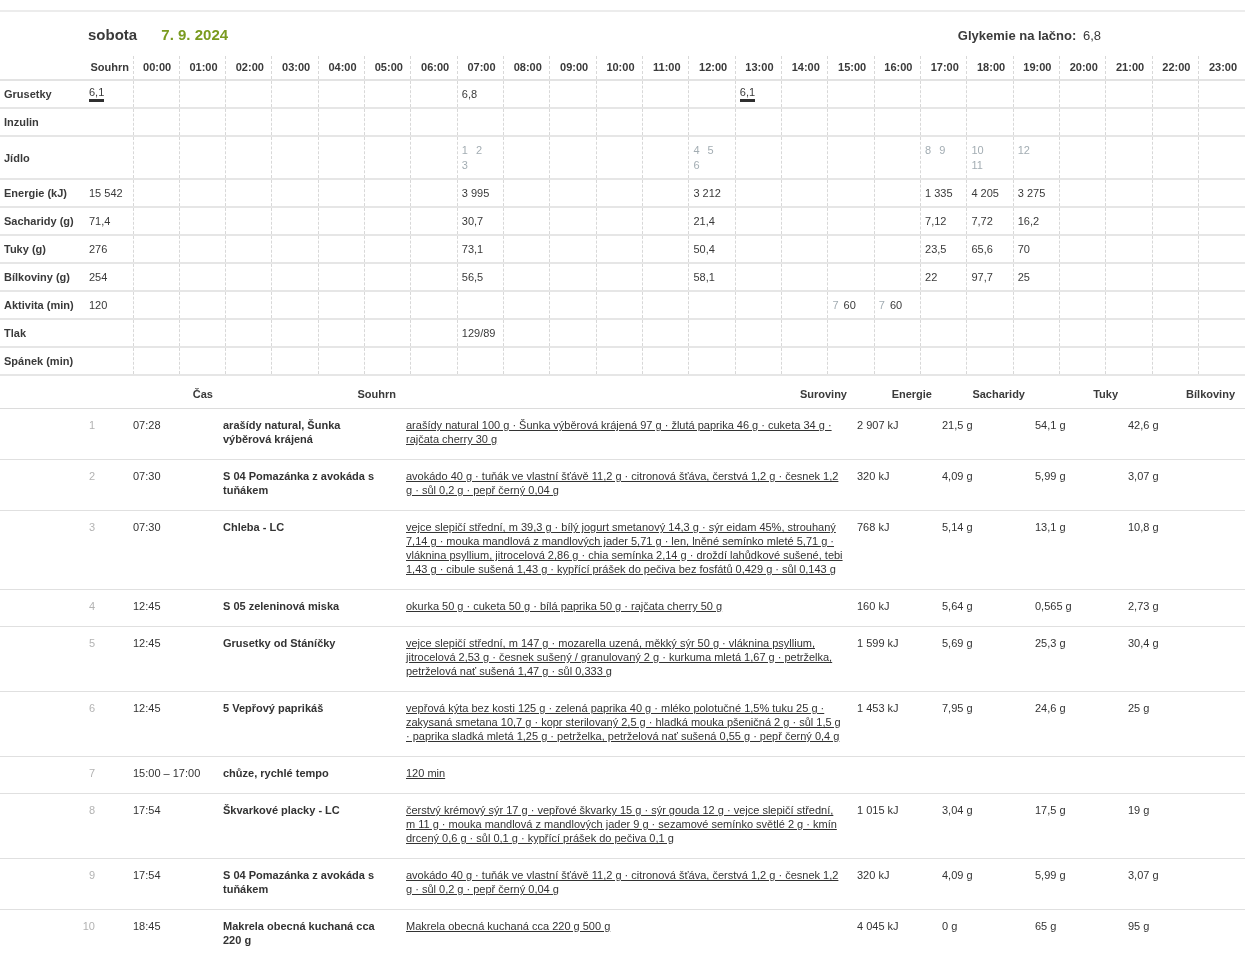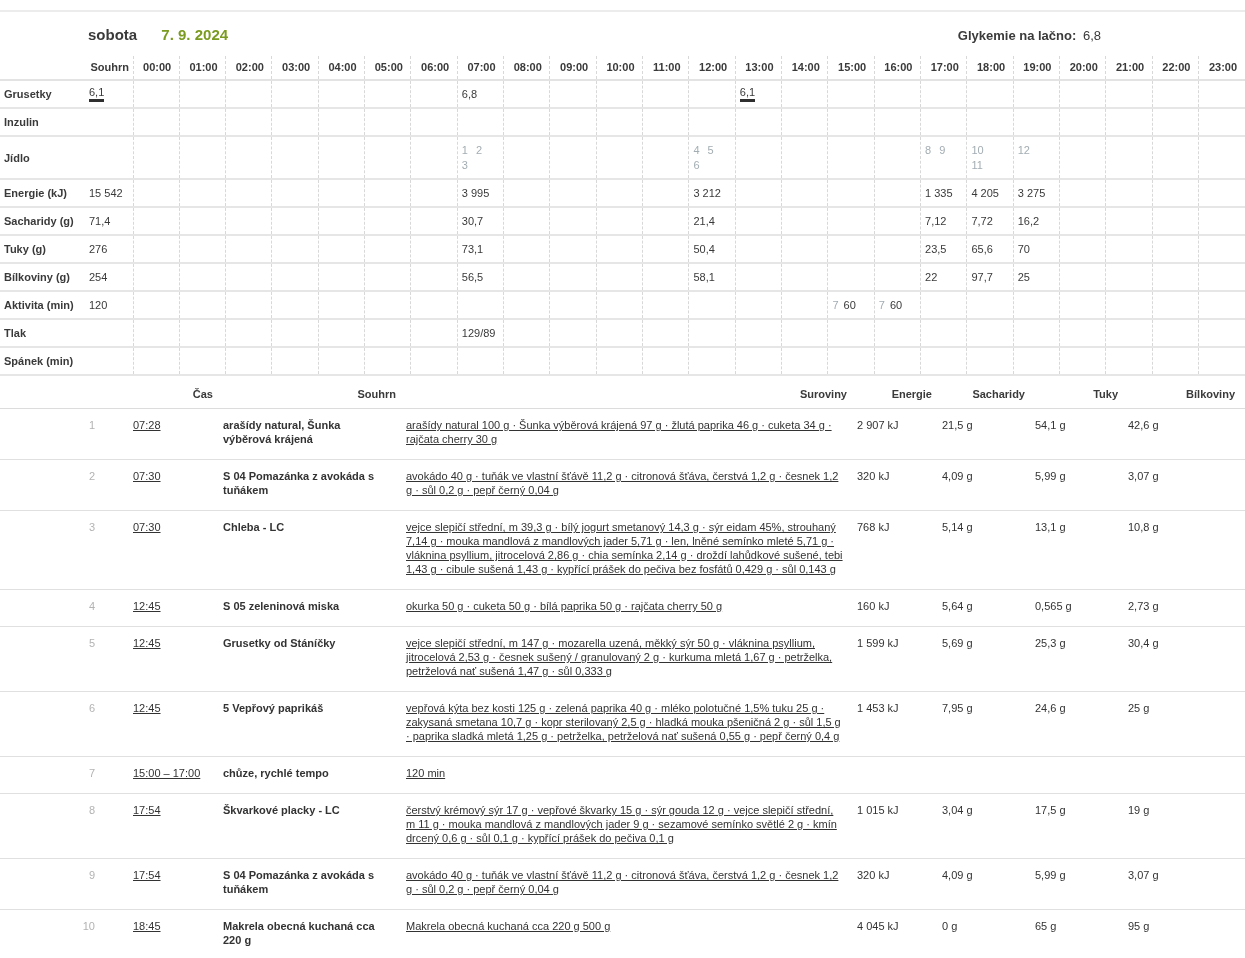--- a/index.html
+++ b/index.html
@@ -57,21 +57,21 @@
   .meals thead th {
     font-size: 11px; font-weight: bold; color: #3a3a3a; text-align: right;
     padding: 8px 10px 8px 0; border-bottom: 1px solid #dcdcdc;
   }
   .meals thead th.pl { padding-left: 34px; }
   .meals tbody td {
     font-size: 11px; line-height: 14px; vertical-align: top;
     padding: 9px 12px 13px 0; border-bottom: 1px solid #e0e0e0;
   }
   .meals td.num { text-align: right; color: #b3b3b3; padding-right: 4px; }
-  .meals td.time { padding-left: 34px; white-space: nowrap; text-decoration: underline; }
+  .meals td.time { padding-left: 34px; white-space: nowrap; }
   .meals td.dish { font-weight: bold; padding-right: 16px; cursor: pointer; }
   .meals td.ing { padding-right: 14px; text-decoration: underline; }
 </style>
 </head>
 <body>
 
 <div class="page">
   <div class="top-rule"></div>
 
   <div class="day-header">

